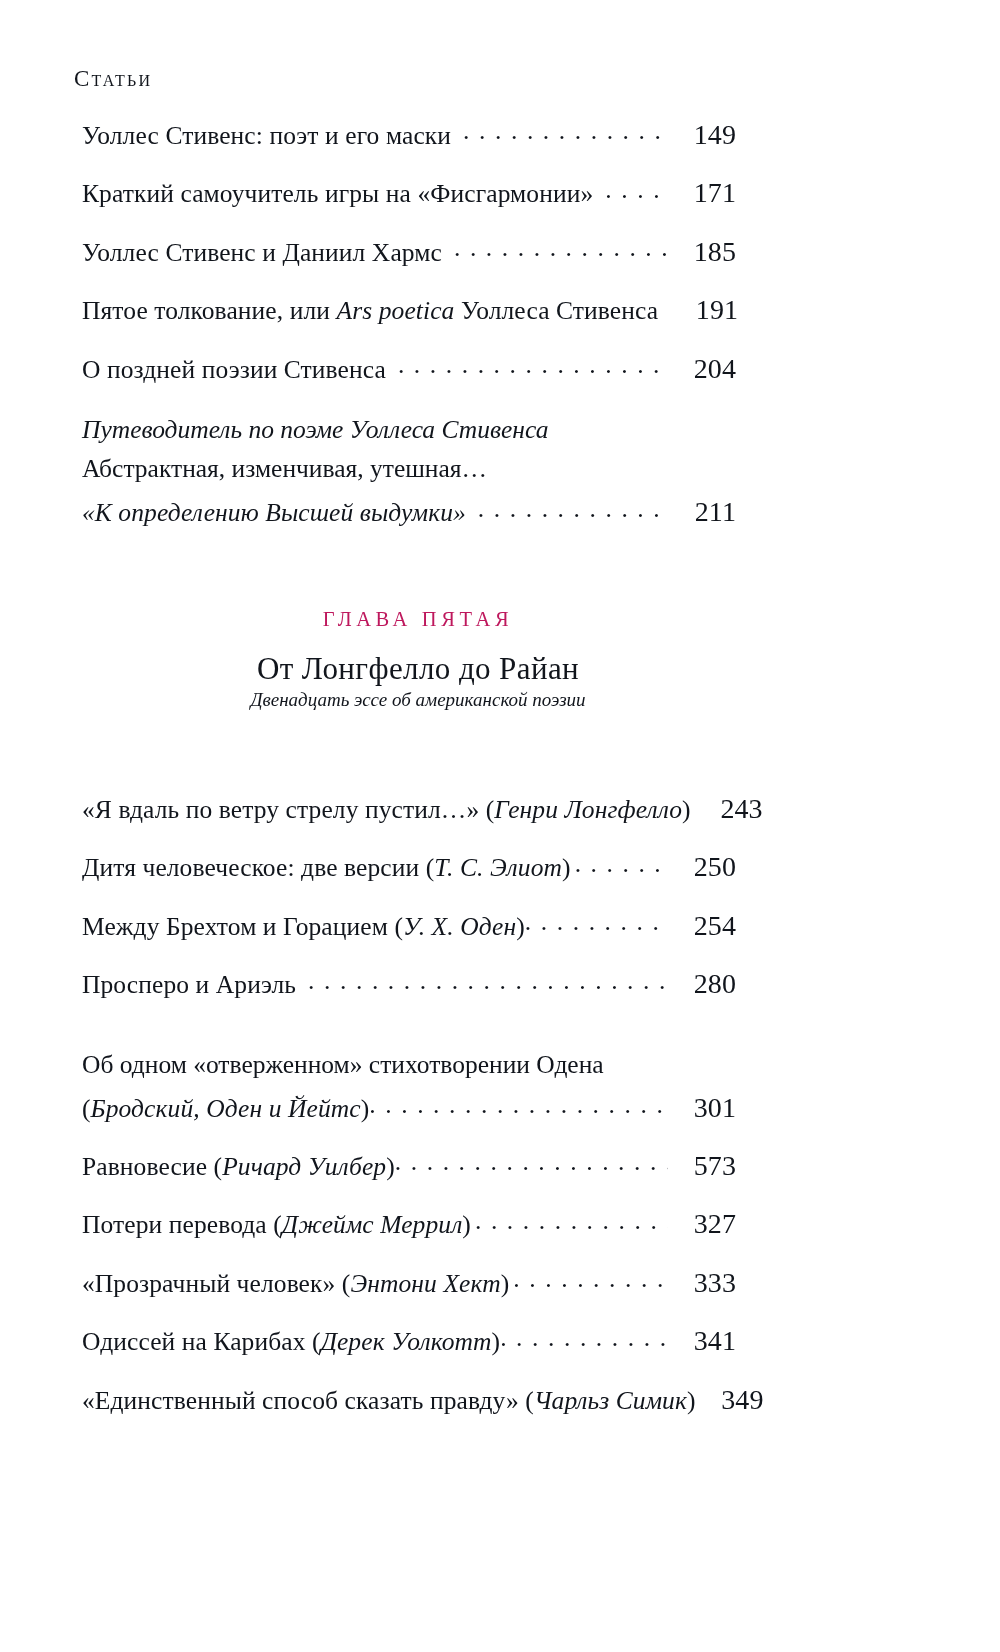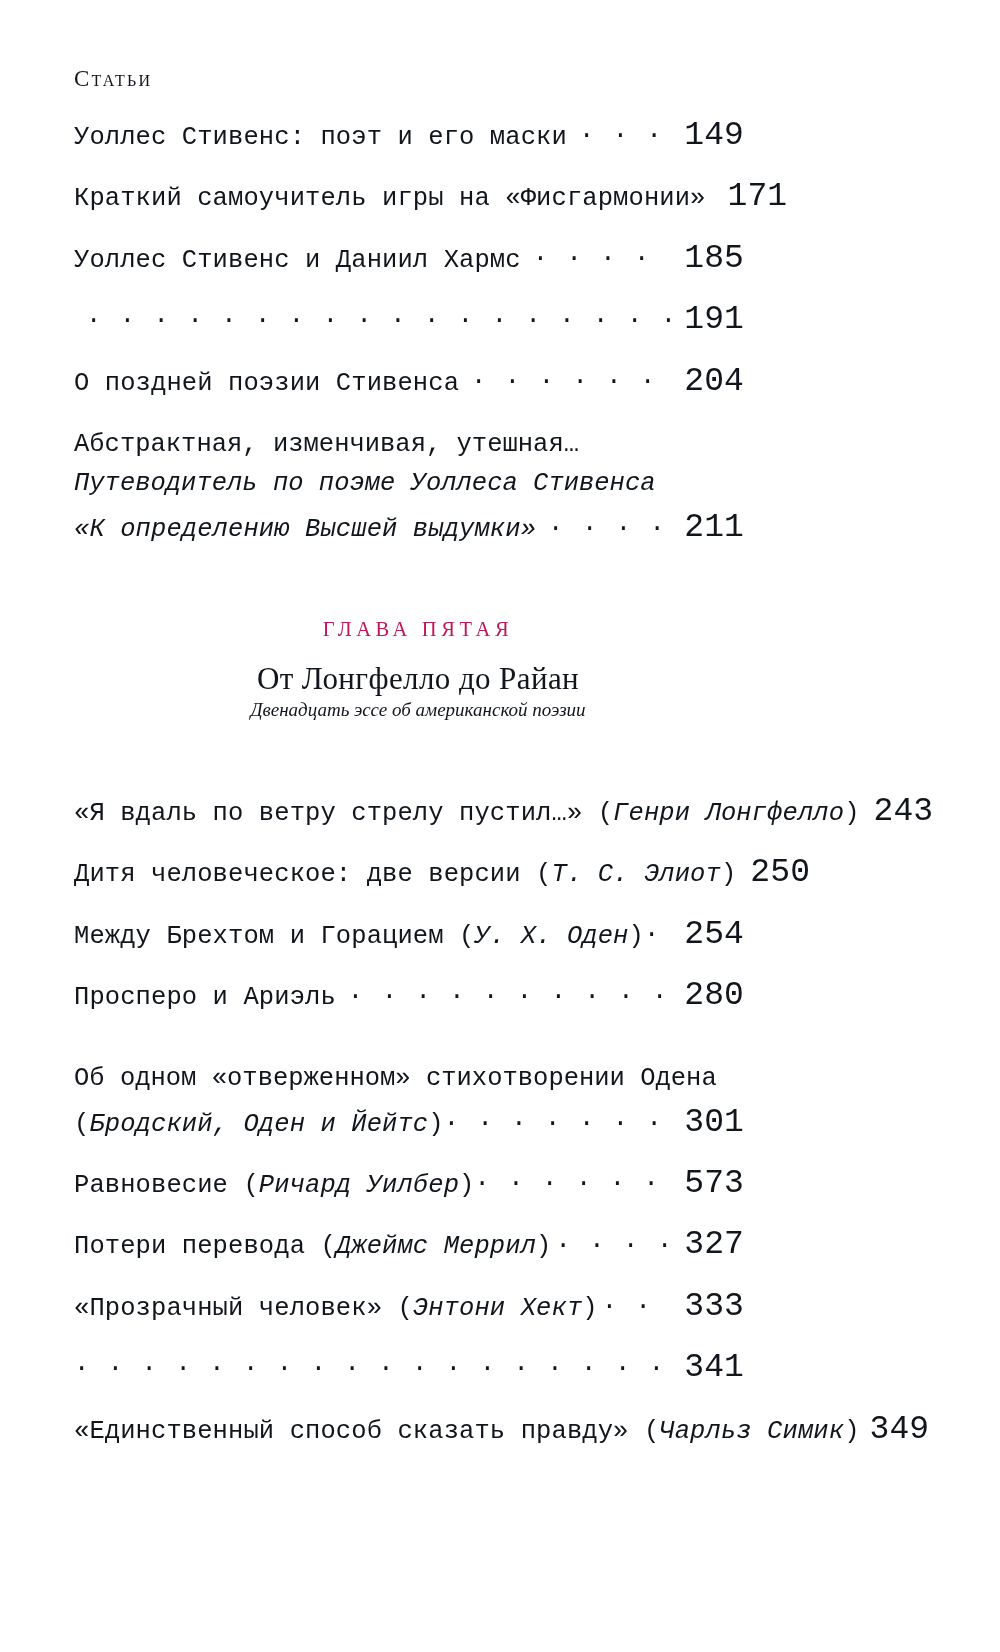--- a/index.html
+++ b/index.html
@@ -19,21 +19,21 @@
   .page {
     position: absolute;
     left: 0; top: 0;
     width: 816px;
     height: 1652px;
     box-sizing: border-box;
     padding: 66px 72px 0 74px;
   }
 
   
-  .toc-list { margin: 0; padding: 0; font-family: Liberation Mono, monospace; }
+  .toc-list { margin: 8px; padding: 0; }
 
   .toc-entry {
     display: block;
     margin: 0 0 0 0;
   }
 
   .row {
     display: flex;
     align-items: baseline;
     width: 100%;
@@ -65,21 +65,21 @@
     color: #11151c;
     line-height: 1;
   }
   .leader.tight { margin-left: 4px; }
   .leader.nogap { margin-left: 0px; }
 
   .page-num {
     flex: 0 0 58px;
     text-align: right;
     white-space: nowrap;
-    font-size: 33px;
+    font-size: 28px;
   }
 
   i, .it { font-style: italic; }
 
   
   .section-label {
     font-size: 23px;
     letter-spacing: 2.2px;
     margin: 0 0 26px 0;
     font-variant: small-caps;
@@ -157,39 +157,40 @@
       <div class="row">
         <span class="title">Уоллес Стивенс и Даниил Хармс</span>
         <span class="leader"></span>
         <span class="page-num">185</span>
       </div>
     </div>
     <div class="entry-gap"></div>
 
     <div class="toc-entry">
       <div class="row">
+        <span class="title"><span>Пятое толкование, или </span><i>Ars poetica</i><span> Уоллеса Стивенса</span></span>
         <span class="leader"></span>
         <span class="page-num">191</span>
       </div>
     </div>
     <div class="entry-gap"></div>
 
     <div class="toc-entry">
       <div class="row">
         <span class="title">О поздней поэзии Стивенса</span>
         <span class="leader"></span>
         <span class="page-num">204</span>
       </div>
     </div>
 
     <div class="spacer-md"></div>
 
     <div class="toc-entry">
+      <div class="subline it">Путеводитель по поэме Уоллеса Стивенса</div>
       <div class="subline">Абстрактная, изменчивая, утешная…</div>
-      <div class="subline it">Путеводитель по поэме Уоллеса Стивенса</div>
       <div class="row">
         <span class="title it">«К определению Высшей выдумки»</span>
         <span class="leader"></span>
         <span class="page-num">211</span>
       </div>
     </div>
   </div>
 
   <div class="spacer-lg"></div>
 
@@ -278,20 +279,21 @@
       <div class="row">
         <span class="title"><span>«Прозрачный человек» (</span><i>Энтони Хект</i><span>)</span></span>
         <span class="leader tight"></span>
         <span class="page-num">333</span>
       </div>
     </div>
     <div class="entry-gap"></div>
 
     <div class="toc-entry">
       <div class="row">
+        <span class="title"><span>Одиссей на Карибах (</span><i>Дерек Уолкотт</i><span>)</span></span>
         <span class="leader nogap"></span>
         <span class="page-num">341</span>
       </div>
     </div>
     <div class="entry-gap"></div>
 
     <div class="toc-entry">
       <div class="row">
         <span class="title"><span>«Единственный способ сказать правду» (</span><i>Чарльз Симик</i><span>)</span></span>
         <span class="leader nogap"></span>

